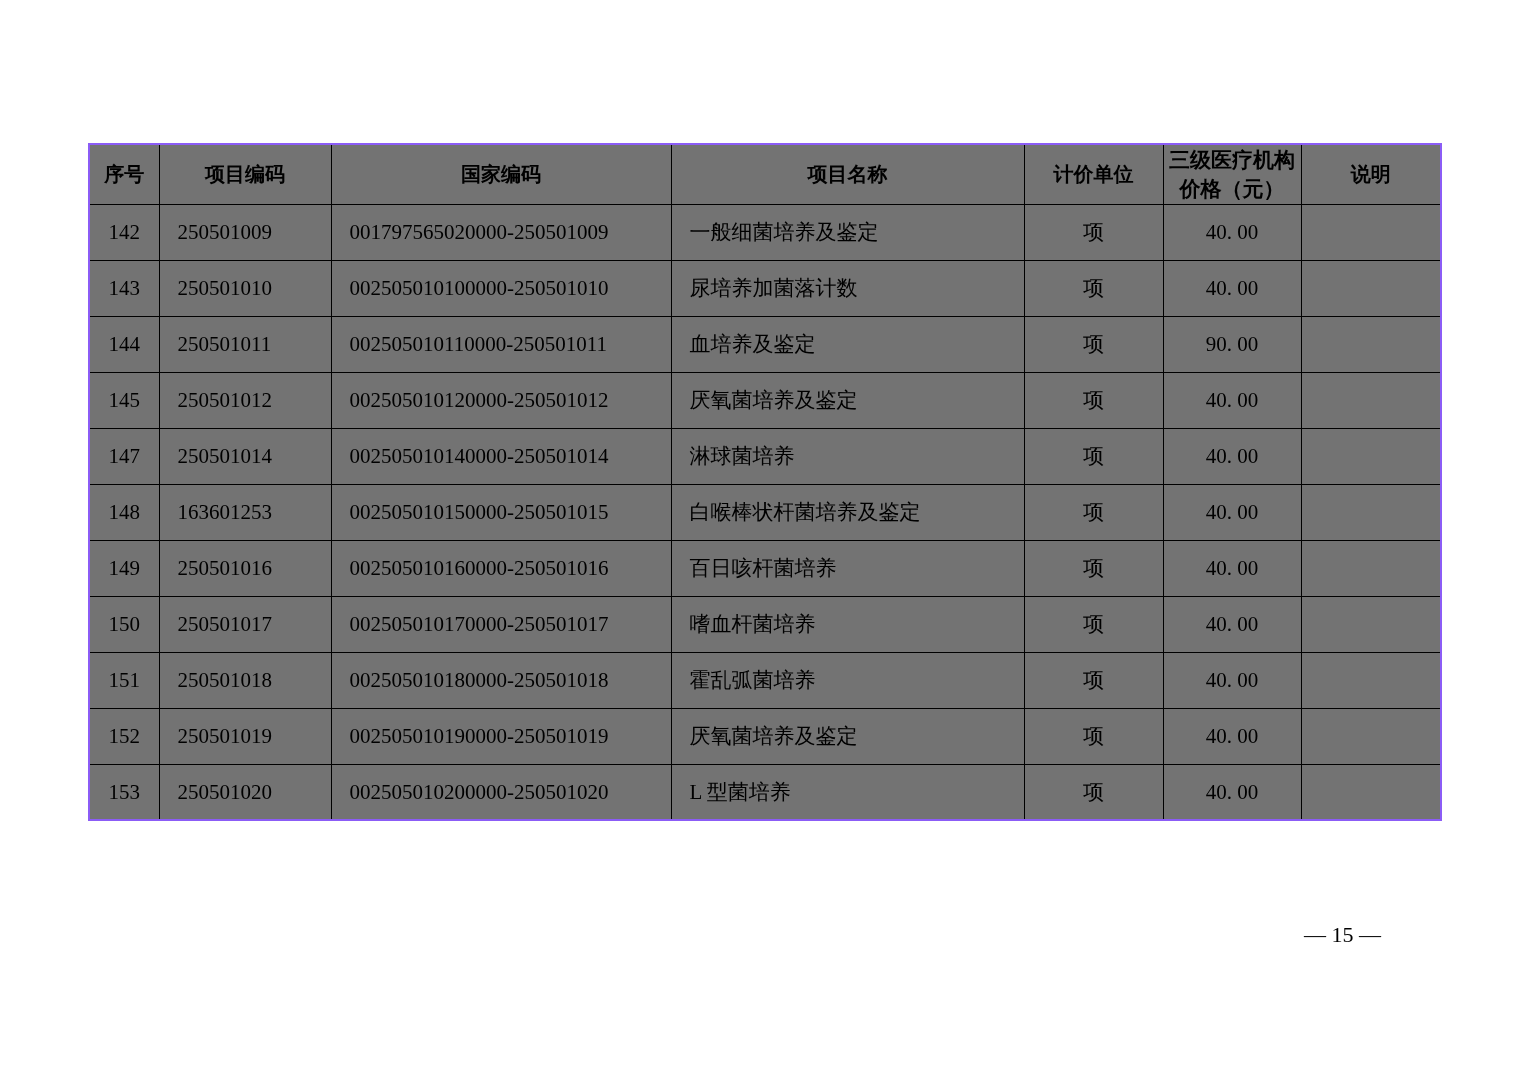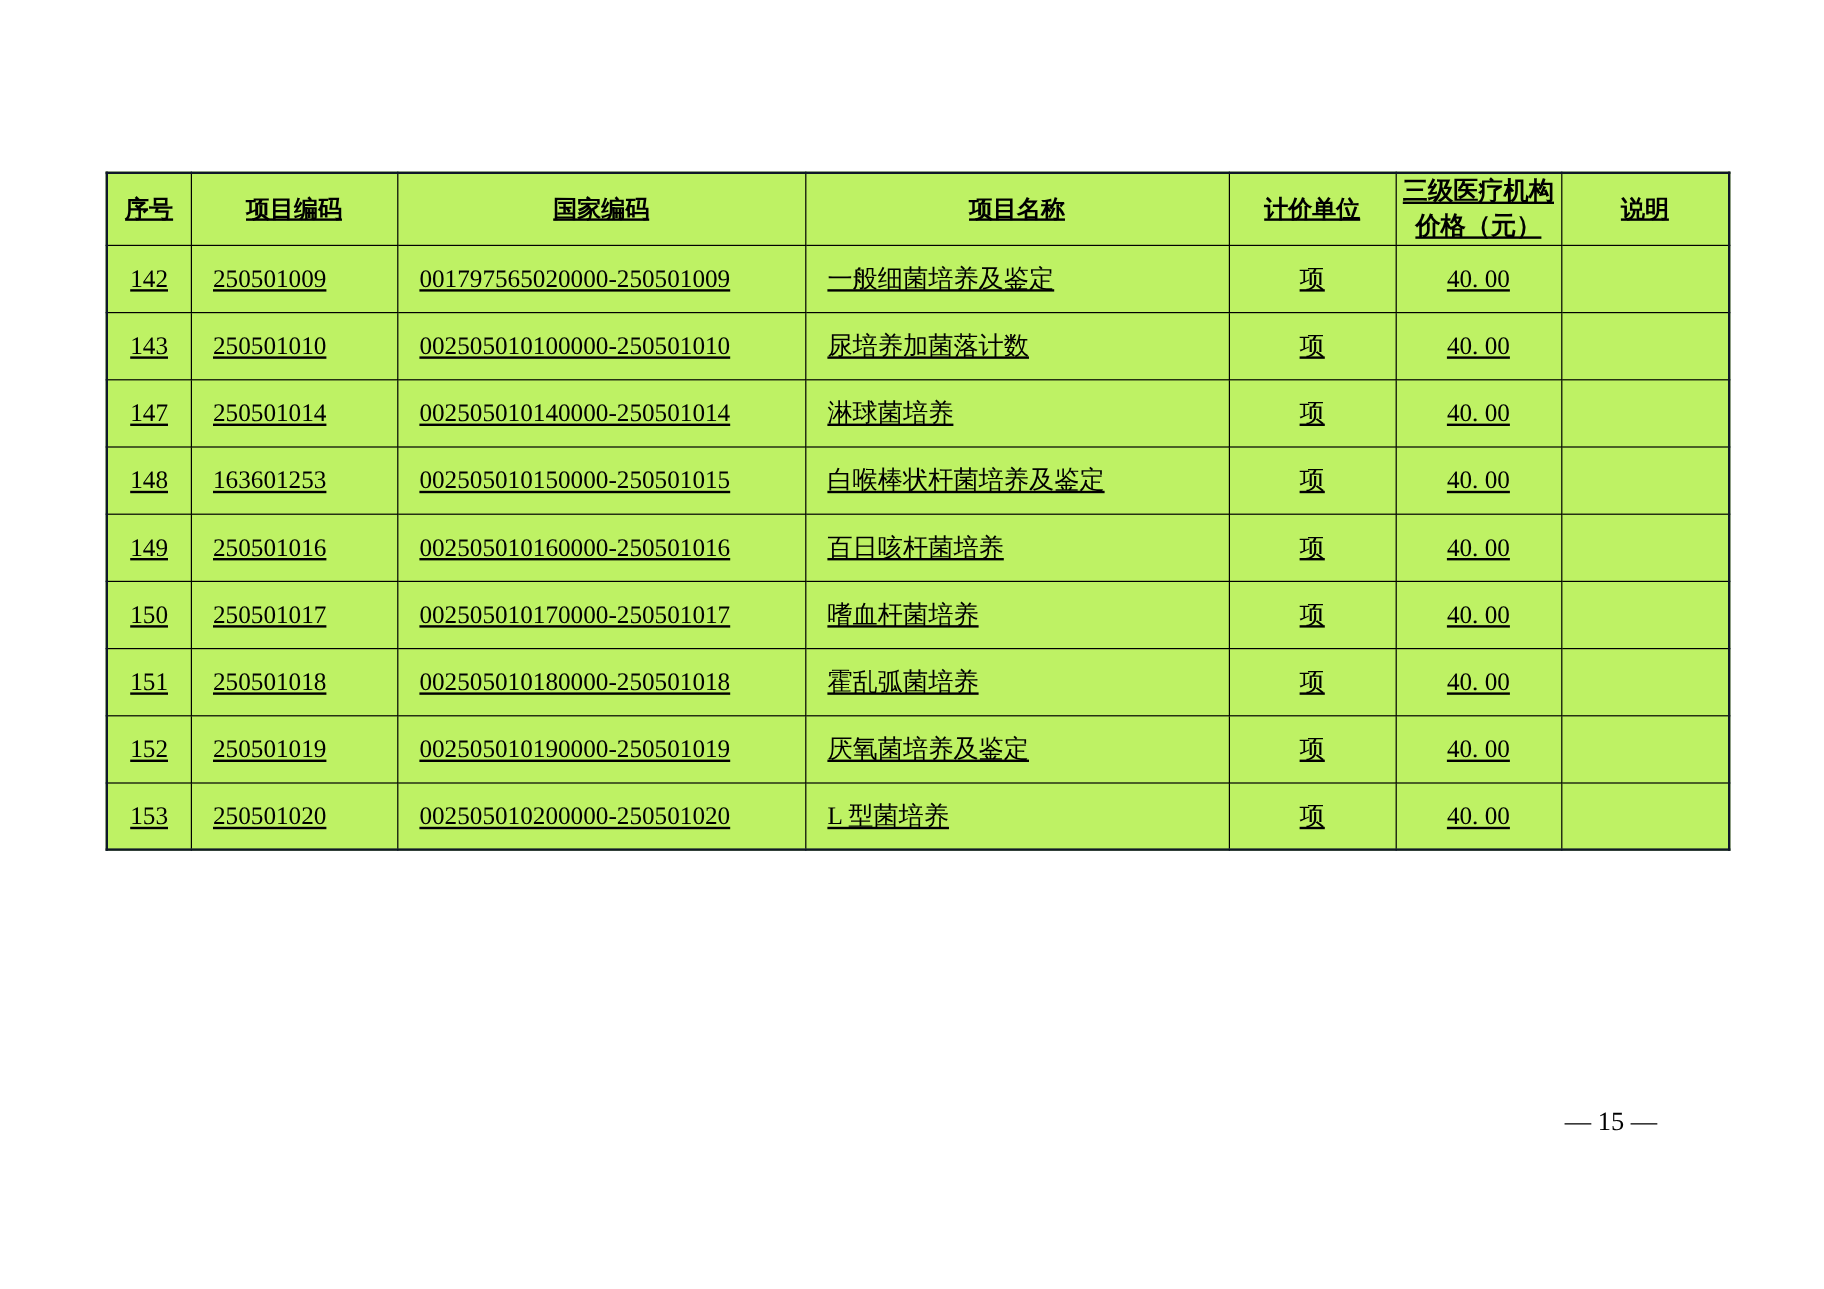--- a/index.html
+++ b/index.html
@@ -15,23 +15,22 @@
     color: #000000;
     overflow: hidden;
   }
   .price-table {
     position: absolute;
     left: 88px;
     top: 143px;
     width: 1352px;
     border-collapse: collapse;
     table-layout: fixed;
-    border: 2px solid #0f172a;
-    background: #bef264;
-    text-decoration: underline;
+    border: 2px solid #8b5cf6;
+    background: #737373;
   }
   .price-table th,
   .price-table td {
     border: 1px solid #000000;
     overflow: hidden;
     vertical-align: middle;
     box-sizing: border-box;
   }
   .price-table th {
     font-family: "Liberation Sans", "DejaVu Sans", sans-serif;
@@ -106,20 +105,38 @@
       <tr>
     <td class="al-center">143</td>
     <td class="al-left">250501010</td>
     <td class="al-left">002505010100000-250501010</td>
     <td class="al-left">尿培养加菌落计数</td>
     <td class="al-center">项</td>
     <td class="al-center">40. 00</td>
     <td class="al-center"></td>
   </tr>
       <tr>
+    <td class="al-center">144</td>
+    <td class="al-left">250501011</td>
+    <td class="al-left">002505010110000-250501011</td>
+    <td class="al-left">血培养及鉴定</td>
+    <td class="al-center">项</td>
+    <td class="al-center">90. 00</td>
+    <td class="al-center"></td>
+  </tr>
+      <tr>
+    <td class="al-center">145</td>
+    <td class="al-left">250501012</td>
+    <td class="al-left">002505010120000-250501012</td>
+    <td class="al-left">厌氧菌培养及鉴定</td>
+    <td class="al-center">项</td>
+    <td class="al-center">40. 00</td>
+    <td class="al-center"></td>
+  </tr>
+      <tr>
     <td class="al-center">147</td>
     <td class="al-left">250501014</td>
     <td class="al-left">002505010140000-250501014</td>
     <td class="al-left">淋球菌培养</td>
     <td class="al-center">项</td>
     <td class="al-center">40. 00</td>
     <td class="al-center"></td>
   </tr>
       <tr>
     <td class="al-center">148</td>

